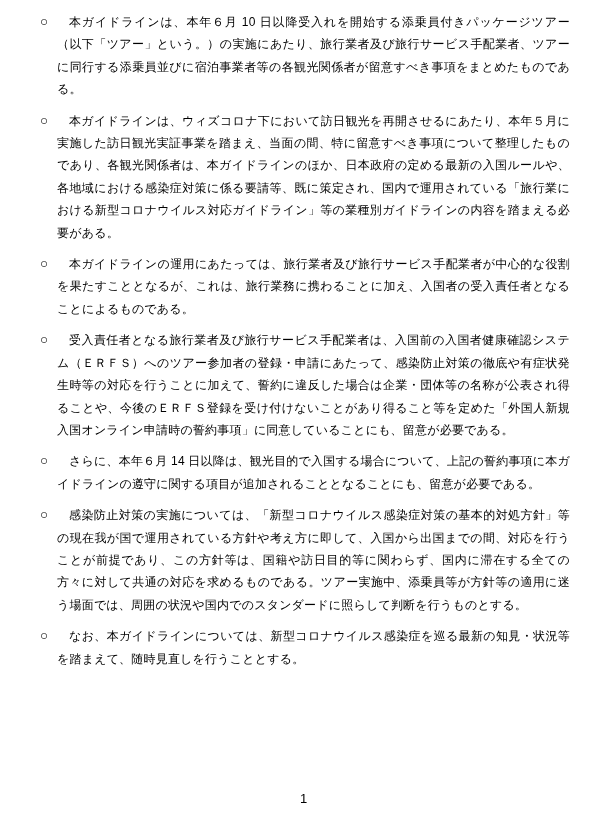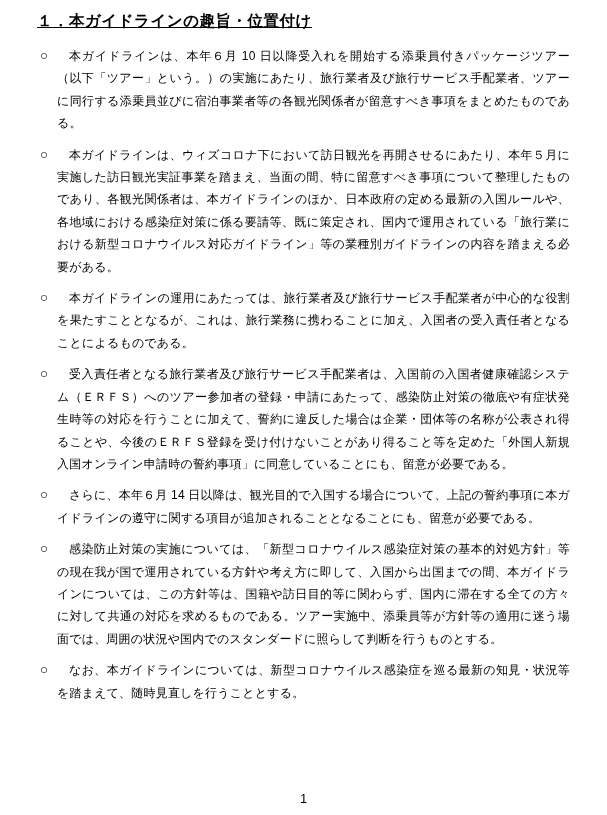--- a/index.html
+++ b/index.html
@@ -59,21 +59,20 @@
     text-align: center;
     font-size: 13px;
     line-height: 14px;
   }
 </style>
 </head>
 <body>
 
 <div class="page">
 
-  <h1 class="doc-title">１．本ガイドラインの趣旨・位置付け</h1>
 
   <div class="bullet">
     <span class="marker">○</span>
     <p>本ガイドラインは、本年６月 10 日以降受入れを開始する添乗員付きパッケージツアー（以下「ツアー」という。）の実施にあたり、旅行業者及び旅行サービス手配業者、ツアーに同行する添乗員並びに宿泊事業者等の各観光関係者が留意すべき事項をまとめたものである。</p>
   </div>
 
   <div class="bullet">
     <span class="marker">○</span>
     <p>本ガイドラインは、ウィズコロナ下において訪日観光を再開させるにあたり、本年５月に実施した訪日観光実証事業を踏まえ、当面の間、特に留意すべき事項について整理したものであり、各観光関係者は、本ガイドラインのほか、日本政府の定める最新の入国ルールや、各地域における感染症対策に係る要請等、既に策定され、国内で運用されている「旅行業における新型コロナウイルス対応ガイドライン」等の業種別ガイドラインの内容を踏まえる必要がある。</p>
   </div>
@@ -88,21 +87,21 @@
     <p>受入責任者となる旅行業者及び旅行サービス手配業者は、入国前の入国者健康確認システム（ＥＲＦＳ）へのツアー参加者の登録・申請にあたって、感染防止対策の徹底や有症状発生時等の対応を行うことに加えて、誓約に違反した場合は企業・団体等の名称が公表され得ることや、今後のＥＲＦＳ登録を受け付けないことがあり得ること等を定めた「外国人新規入国オンライン申請時の誓約事項」に同意していることにも、留意が必要である。</p>
   </div>
 
   <div class="bullet">
     <span class="marker">○</span>
     <p>さらに、本年６月 14 日以降は、観光目的で入国する場合について、上記の誓約事項に本ガイドラインの遵守に関する項目が追加されることとなることにも、留意が必要である。</p>
   </div>
 
   <div class="bullet">
     <span class="marker">○</span>
-    <p>感染防止対策の実施については、「新型コロナウイルス感染症対策の基本的対処方針」等の現在我が国で運用されている方針や考え方に即して、入国から出国までの間、本ガイドラインについては、この方針等は、国籍や訪日目的等に関わらず、国内に滞在する全ての方々に対して共通の対応を求めるものである。ツアー実施中、添乗員等が方針等の適用に迷う場面では、周囲の状況や国内でのスタンダードに照らして判断を行うものとする。</p>
+    <p>感染防止対策の実施については、「新型コロナウイルス感染症対策の基本的対処方針」等の現在我が国で運用されている方針や考え方に即して、入国から出国までの間、対応を行うことが前提であり、この方針等は、国籍や訪日目的等に関わらず、国内に滞在する全ての方々に対して共通の対応を求めるものである。ツアー実施中、添乗員等が方針等の適用に迷う場面では、周囲の状況や国内でのスタンダードに照らして判断を行うものとする。</p>
   </div>
 
   <div class="bullet">
     <span class="marker">○</span>
     <p>なお、本ガイドラインについては、新型コロナウイルス感染症を巡る最新の知見・状況等を踏まえて、随時見直しを行うこととする。</p>
   </div>
 
   <div class="page-number">1</div>
 
 </div>

